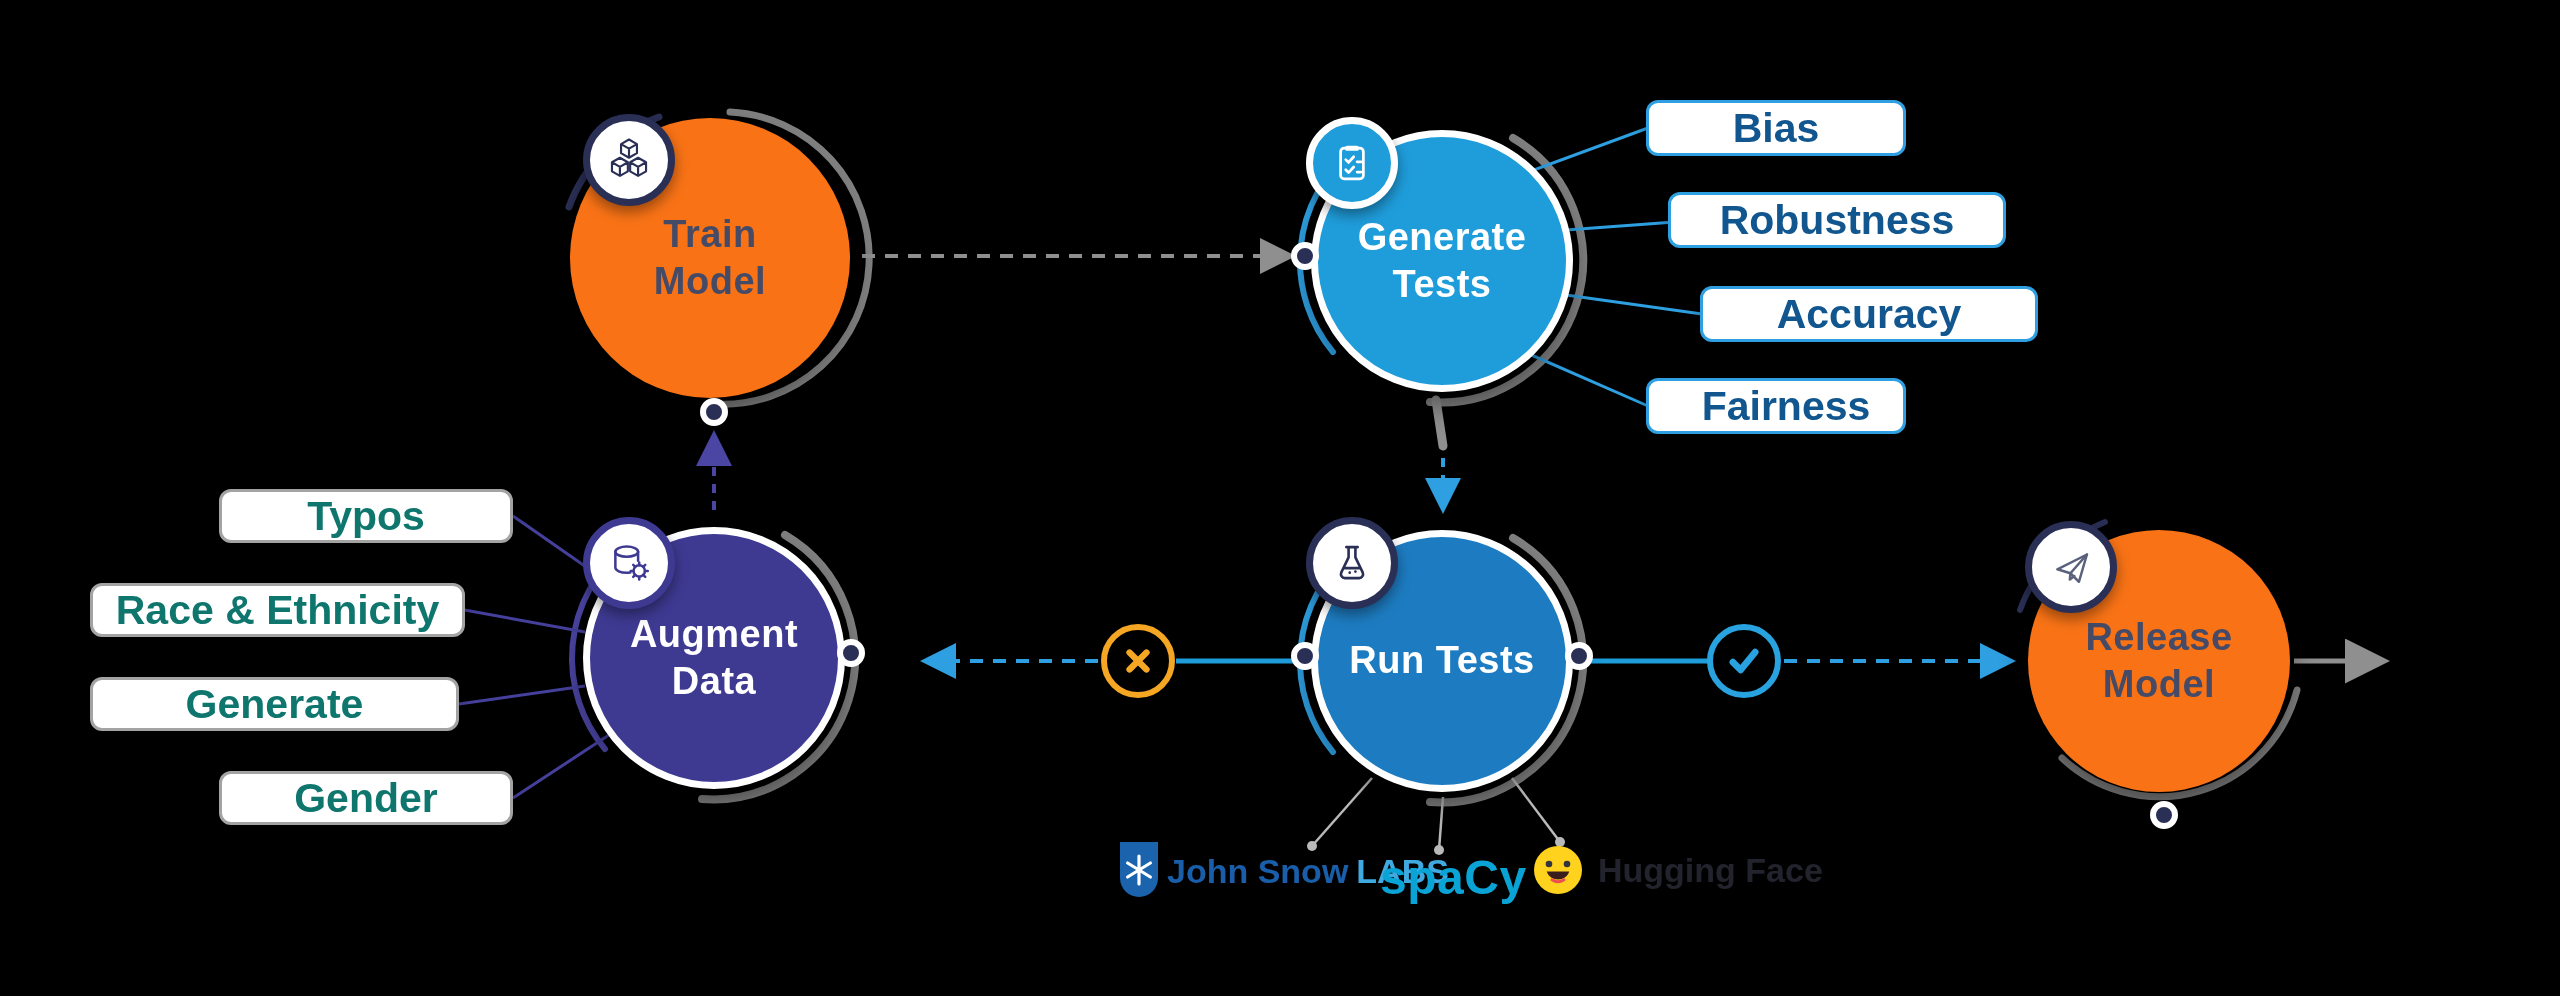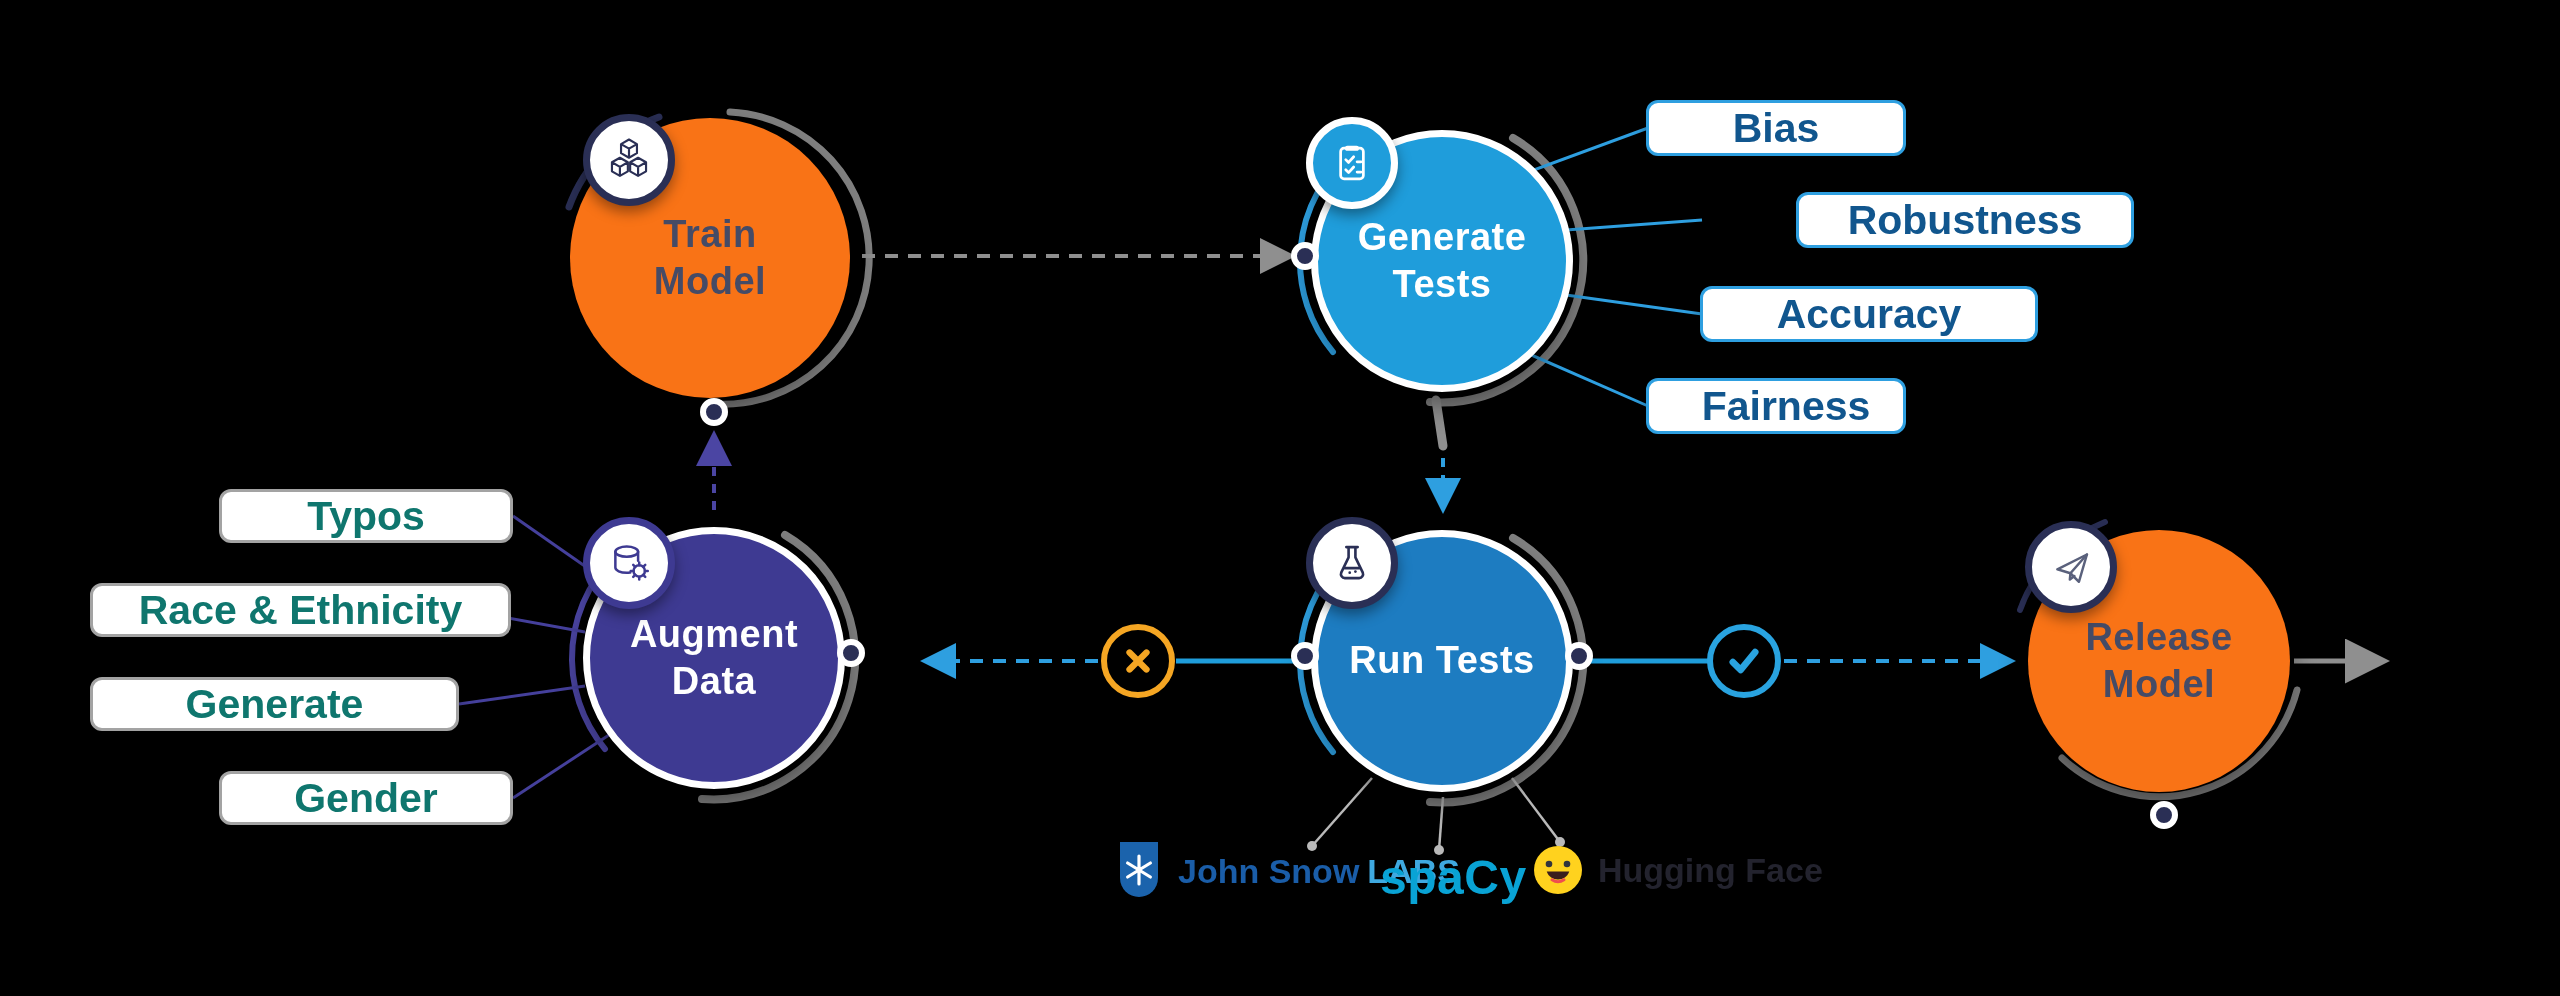--- a/index.html
+++ b/index.html
@@ -146,21 +146,21 @@
         <path d="M26.5 21 h3.5"></path>
         <path d="M26.5 30 h3.5"></path>
       </g>
     </svg>
   </div>
   <div class="dot" style="left:1291px; top:242px;"></div>
 
   <div class="pill pill-blue" style="left:1646px; top:100px; width:260px; height:56px;">
     <span>Bias</span>
   </div>
-  <div class="pill pill-blue" style="left:1796px; top:192px; width:338px; height:56px;">
+  <div class="pill pill-blue" style="left:1668px; top:192px; width:338px; height:56px;">
     <span>Robustness</span>
   </div>
   <div class="pill pill-blue" style="left:1700px; top:286px; width:338px; height:56px;">
     <span>Accuracy</span>
   </div>
   <div class="pill pill-blue" style="left:1646px; top:378px; width:260px; height:56px;padding-left:20px;">
     <span>Fairness</span>
   </div>
 
   <div class="circle-node node-filled" style="left:583px; top:527px; width:262px; height:262px; background:#3e3a92;">
@@ -175,21 +175,21 @@
         <circle cx="31" cy="29" r="5"></circle>
         <path d="M31 21.5 v2.5 M31 34 v2.5 M23.5 29 h2.5 M36 29 h2.5 M25.7 23.7 l1.8 1.8 M34.5 32.5 l1.8 1.8 M36.3 23.7 l-1.8 1.8 M27.5 32.5 l-1.8 1.8"></path>
       </g>
     </svg>
   </div>
   <div class="dot" style="left:837px; top:639px;"></div>
 
   <div class="pill pill-purple" style="left:219px; top:489px; width:294px; height:54px;">
     <span>Typos</span>
   </div>
-  <div class="pill pill-purple" style="left:90px; top:583px; width:421px; height:54px;">
+  <div class="pill pill-purple" style="left:90px; top:583px; width:375px; height:54px;">
     <span>Race &amp; Ethnicity</span>
   </div>
   <div class="pill pill-purple" style="left:90px; top:677px; width:369px; height:54px;">
     <span>Generate</span>
   </div>
   <div class="pill pill-purple" style="left:219px; top:771px; width:294px; height:54px;">
     <span>Gender</span>
   </div>
 
   <div class="circle-node node-filled" style="left:1311px; top:530px; width:262px; height:262px; background:#1d7cc1;">
@@ -233,21 +233,21 @@
   </div>
   <div class="dot" style="left:2150px; top:801px;"></div>
 
   <div class="logo-row" style="left:1112px; top:838px;">
     <svg width="54" height="66" viewBox="0 0 27 33">
       <path d="M4 2 h19 v18 a9.5 9.5 0 0 1 -19 0 Z" fill="#1b63ac"></path>
       <g stroke="#ffffff" stroke-width="1.6" stroke-linecap="round" fill="none">
         <path d="M13.5 9 v14 M7.8 12.5 l11.4 7 M19.2 12.5 l-11.4 7"></path>
       </g>
     </svg>
-    <span class="jsl-text-primary" style="margin-left:12px;">John Snow</span>
+    <span class="jsl-text-primary" style="margin-left:1px;">John Snow</span>
     <span class="jsl-text-secondary">LABS</span>
   </div>
 
   <div class="logo-row" style="left:1380px; top:850px;justify-content:center;">
     <span class="spacy-text">spaCy</span>
   </div>
 
   <div class="logo-row" style="left:1528px; top:840px;">
     <svg width="60" height="60" viewBox="0 0 40 40">
       <circle cx="20" cy="20" r="16" fill="#ffd21e"></circle>

